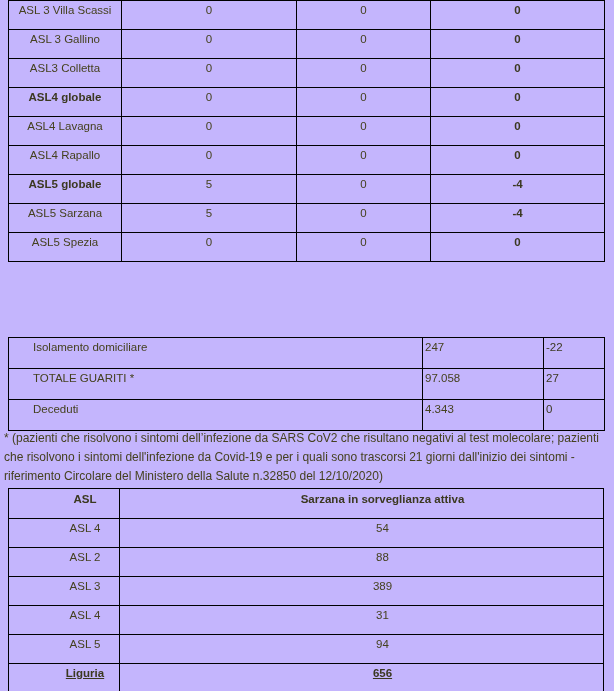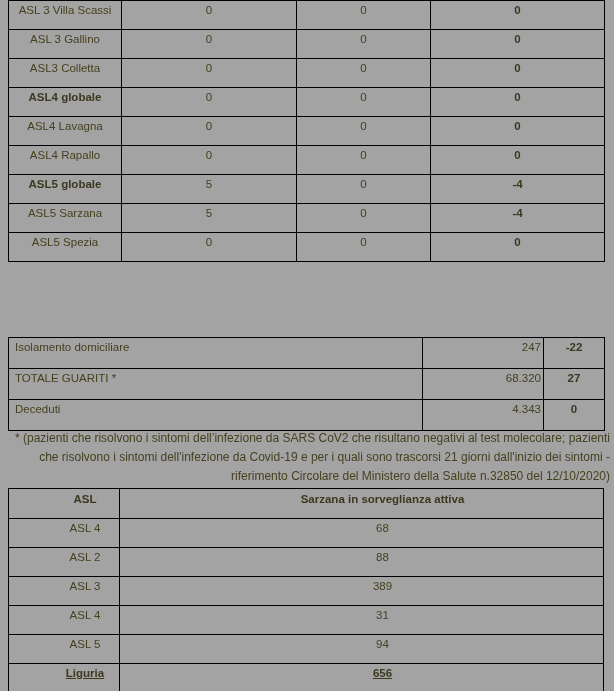--- a/index.html
+++ b/index.html
@@ -1,20 +1,20 @@
 <!DOCTYPE html>
 <html><head>
 <meta charset="utf-8">
 <style>
   html, body { margin: 0; padding: 0; background: #ffffff; }
   .page {
     position: relative;
     width: 614px;
     height: 691px;
-    background: #a3a3a3;
+    background: #c4b5fd;
     font-family: "Liberation Sans", sans-serif;
     color: #45411f;
     overflow: hidden;
   }
   table {
     border-collapse: collapse;
     table-layout: fixed;
     position: absolute;
   }
   td, th {
@@ -28,33 +28,32 @@
     white-space: nowrap;
   }
   
   .t1 { left: 8px; top: 0px; width: 596px; }
   .t1 td { height: 25px; text-align: center; }
   .t1 td.c3 { font-weight: bold; color: #3b3820; }
   .t1 tr.boldrow td.lbl { font-weight: bold; color: #3b3820; border-radius: 11px; }
   
   .t2 { left: 8px; top: 337px; width: 596px; }
   .t2 td { height: 27px; }
-  .t2 td.lbl { text-align: left; padding-left: 6px; }
-  .t2 td.val { text-align: right; }
-  .t2 td.delta { text-align: center; font-weight: bold; color: #3b3820; }
+  .t2 td.lbl { text-align: left; padding-left: 24px; }
+  .t2 td.val { text-align: left; }
+  .t2 td.delta { font-weight: normal; color: #3b3820; }
   
   .footnote {
     position: absolute;
     left: 4px;
     top: 429px;
     width: 606px;
     font-size: 12px;
     line-height: 19px;
     color: #45411f;
-    text-align: right;
   }
   
   .t3 { left: 8px; top: 488px; width: 595px; }
   .t3 td, .t3 th { height: 25px; text-align: center; padding-left: 44px; }
   .t3 th { font-weight: bold; color: #3b3820; padding-top: 4px; }
   .t3 tr.boldrow td { font-weight: bold; color: #3b3820; text-decoration: underline; }
 </style>
 </head>
 <body>
 
@@ -132,21 +131,21 @@
         <col style="width:61px">
       </colgroup>
     <tbody>
       <tr>
         <td class="lbl">Isolamento domiciliare</td>
         <td class="val">247</td>
         <td class="delta">-22</td>
       </tr>
       <tr>
         <td class="lbl">TOTALE GUARITI *</td>
-        <td class="val">68.320</td>
+        <td class="val">97.058</td>
         <td class="delta">27</td>
       </tr>
       <tr>
         <td class="lbl">Deceduti</td>
         <td class="val">4.343</td>
         <td class="delta">0</td>
       </tr>
     </tbody>
   </table>
 
@@ -157,21 +156,21 @@
         <col style="width:111px">
         <col style="width:484px">
       </colgroup>
     <tbody>
       <tr>
         <th>ASL</th>
         <th>Sarzana in sorveglianza attiva</th>
       </tr>
       <tr>
         <td>ASL 4</td>
-        <td>68</td>
+        <td>54</td>
       </tr>
       <tr>
         <td>ASL 2</td>
         <td>88</td>
       </tr>
       <tr>
         <td>ASL 3</td>
         <td>389</td>
       </tr>
       <tr>

